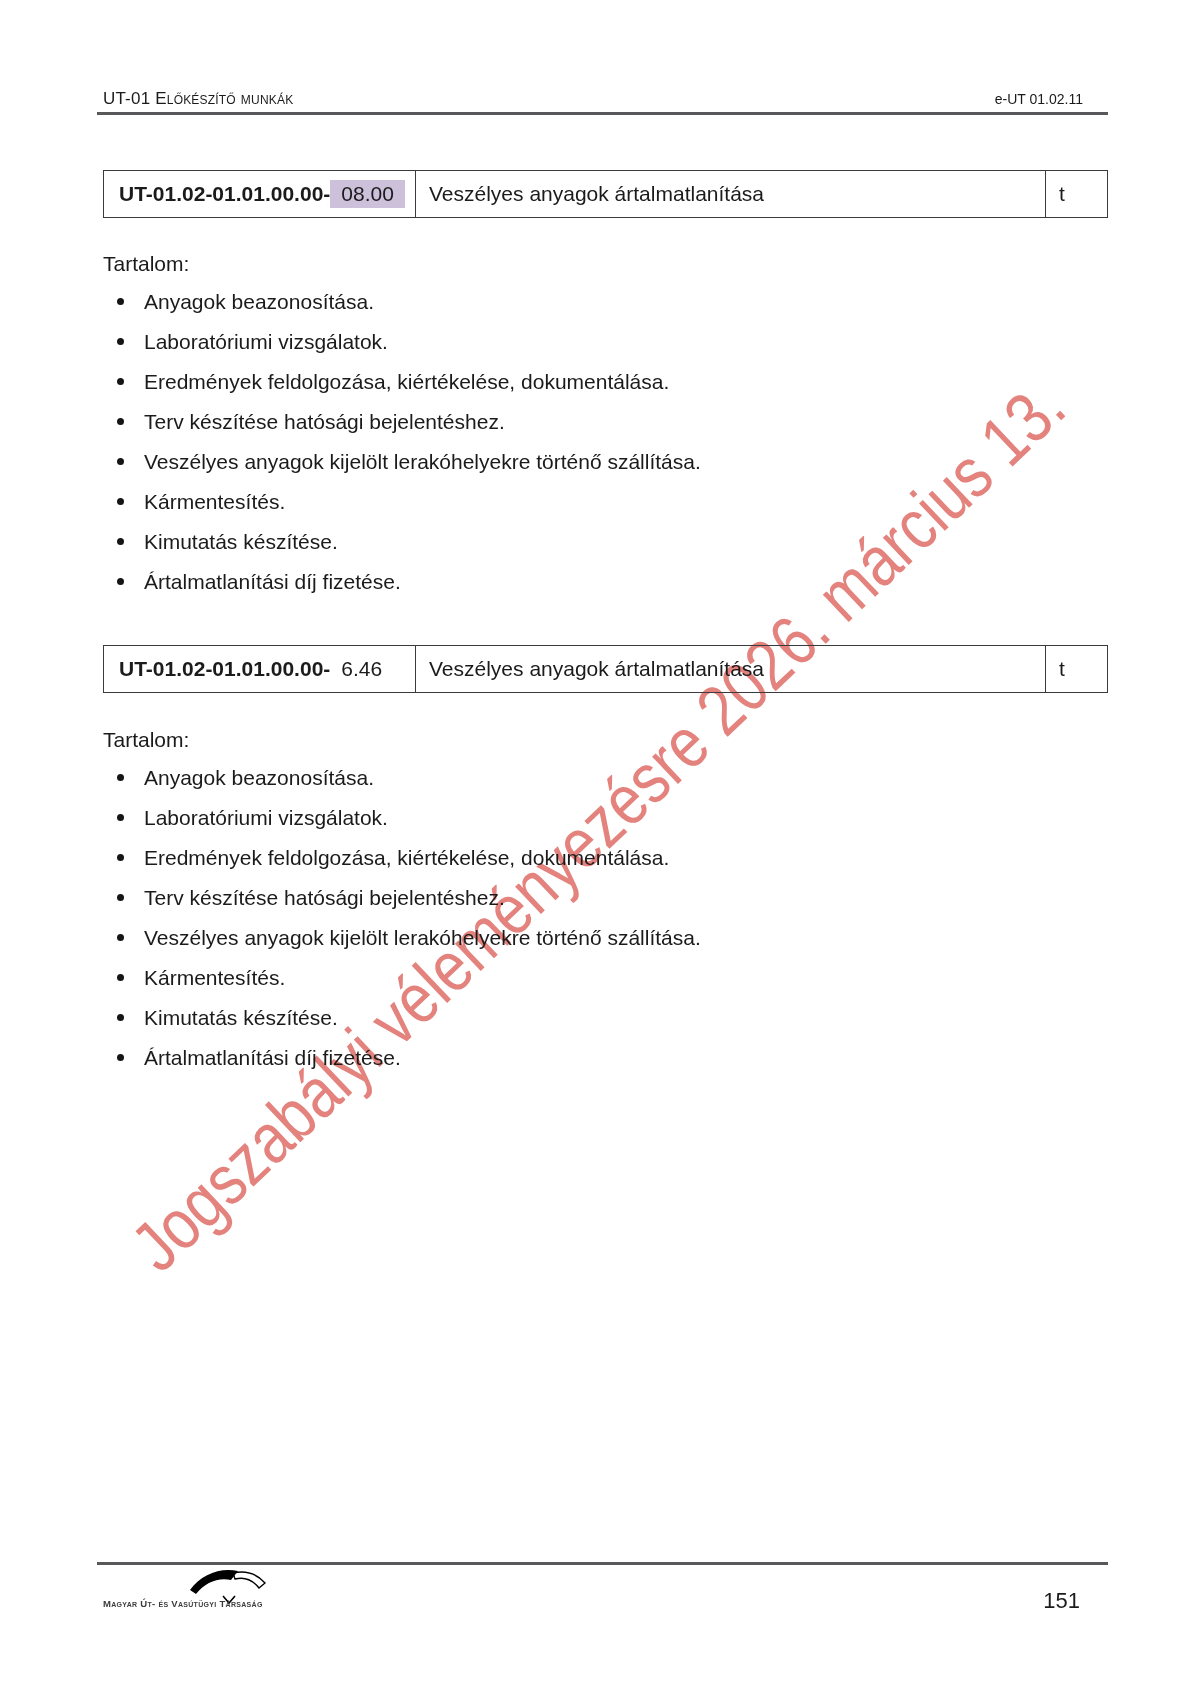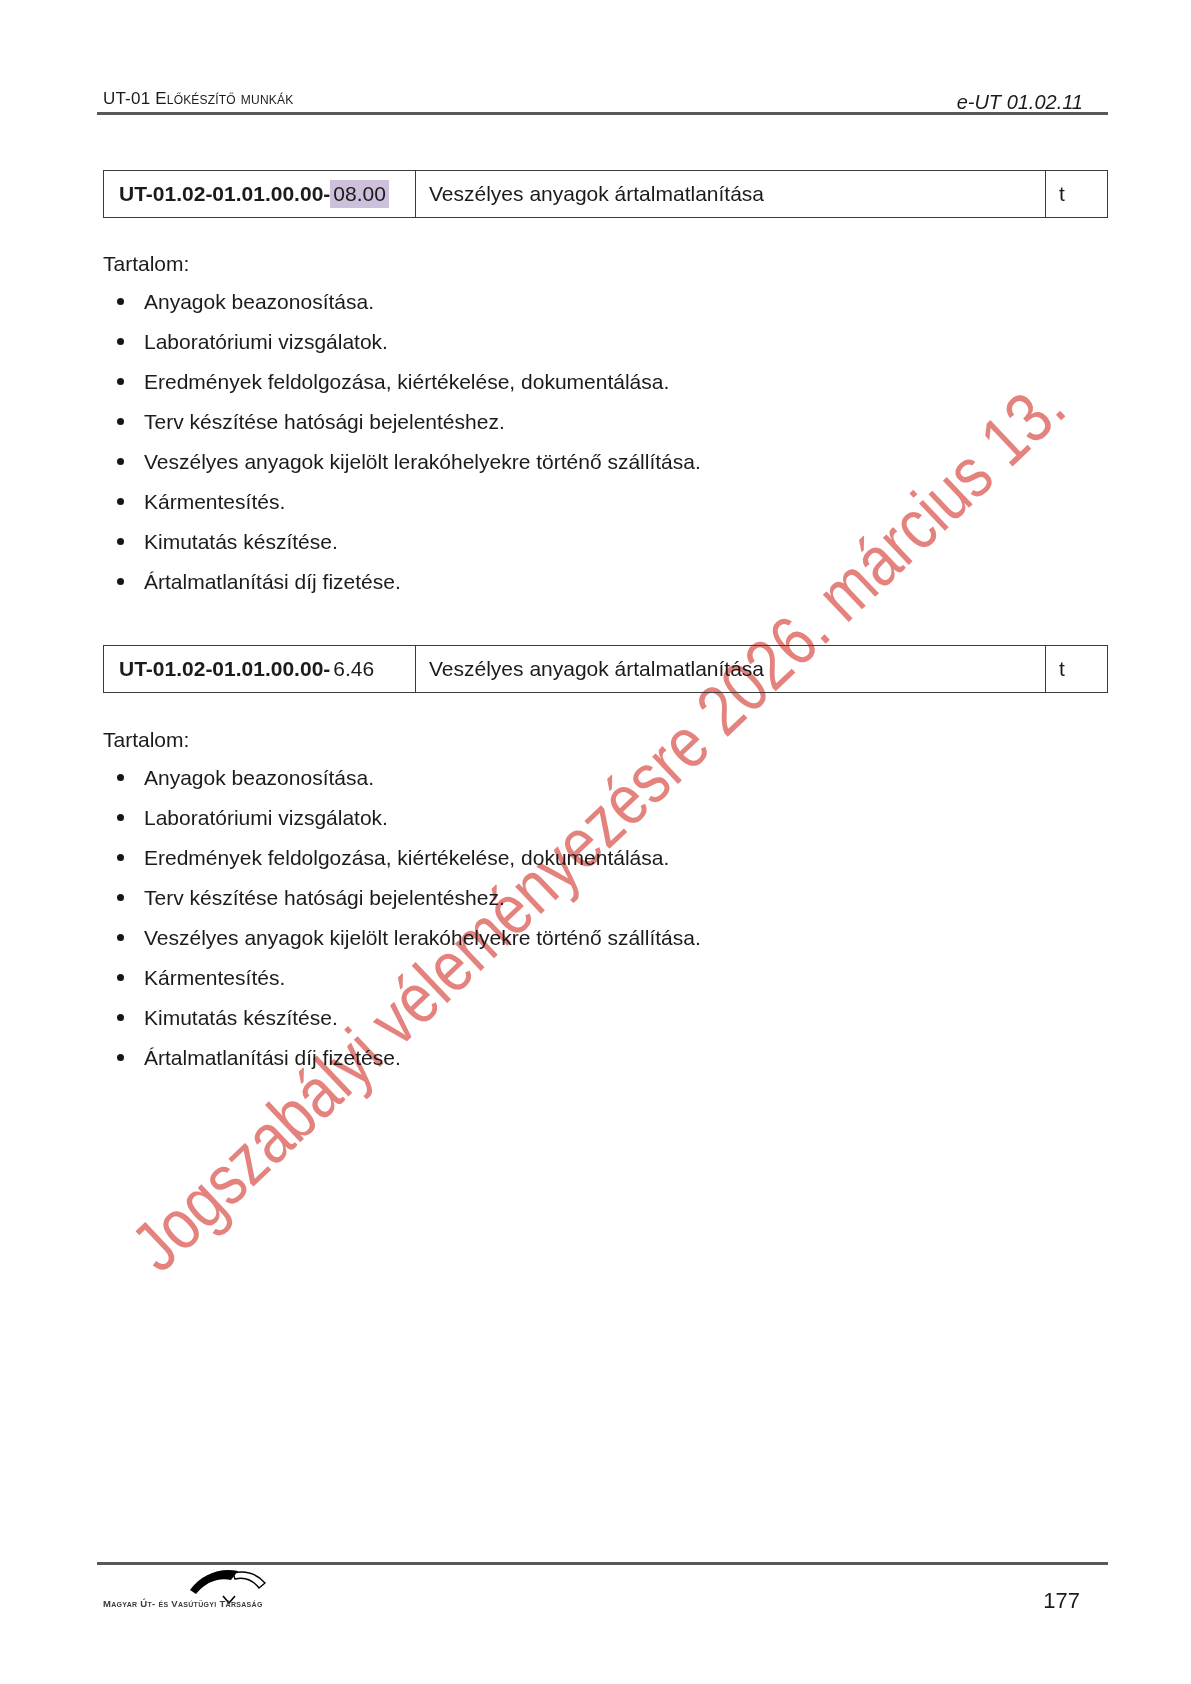--- a/index.html
+++ b/index.html
@@ -10,21 +10,21 @@
     background:#ffffff;
     font-family:"Liberation Sans", sans-serif;
     color:#1b1b1b;
     overflow:hidden;
     --hl-purple:#ccc0da;
     --wm-color:#e4827d;
   }
   .layer{position:absolute;z-index:2;}
   
   .hdr-left{left:103px;top:89px;font-size:17px;font-variant:small-caps;letter-spacing:.2px;}
-  .hdr-right{right:108px;top:91px;font-size:20px;font-style:italic;}
+  .hdr-right{right:108px;top:91px;font-size:14px;}
   .rule{left:97px;width:1011px;height:2.5px;background:#58585a;}
   .rule-top{top:112px;}
   .rule-bottom{top:1562px;}
   
   .watermark{
     position:absolute;z-index:1;
     left:598px;top:826px;
     transform:translate(-50%,-50%) rotate(-43.5deg) scaleX(.84);
     transform-origin:center;
     font-size:71px;
@@ -44,21 +44,21 @@
   .spec-table .cell{
     box-sizing:border-box;
     display:flex;align-items:center;
     font-size:21px;
     background:transparent;
   }
   .c-code{width:312px;border-right:1.5px solid #3b3b3d;padding-left:15px;}
   .c-title{flex:1;border-right:1.5px solid #3b3b3d;padding-left:13px;}
   .c-unit{width:61px;padding-left:13px;}
   .code-prefix{font-weight:bold;}
-  .code-suffix{padding:2px 3px;}
+  .code-suffix{padding:2px 11px;}
   .hl{background:var(--hl-purple);}
   
   .content-label{left:103px;font-size:21px;}
   .lbl1{top:252px;}
   .lbl2{top:728px;}
   .content-list{left:103px;width:920px;}
   .list1{top:290px;}
   .list2{top:766px;}
   .li{display:flex;font-size:21px;line-height:23.5px;margin-bottom:16.5px;}
   .dot{flex:none;width:7px;height:7px;border-radius:50%;background:#151515;margin:8px 20px 0 14px;}
@@ -176,15 +176,15 @@
       </div>
   </div>
 
   <div class="layer rule rule-bottom"></div>
   <svg class="layer org-logo" viewBox="0 0 80 42" xmlns="http://www.w3.org/2000/svg">
     <path d="M2,24 C13,8 33,1 50,5 L43,14 C31,11 17,16 8,28 Z" fill="#000"></path>
     <path d="M45,7 C58,4 69,8 77,17 L71,22 C64,13 55,11 47,13 Z" fill="none" stroke="#000" stroke-width="1.4"></path>
     <path d="M35,30 l6,7 l6,-7" fill="none" stroke="#000" stroke-width="1.6"></path>
   </svg>
   <div class="layer org-name">Magyar Út- és Vasútügyi Társaság</div>
-  <div class="layer page-number">177</div>
+  <div class="layer page-number">151</div>
 
 </div>
 
 </body></html>

